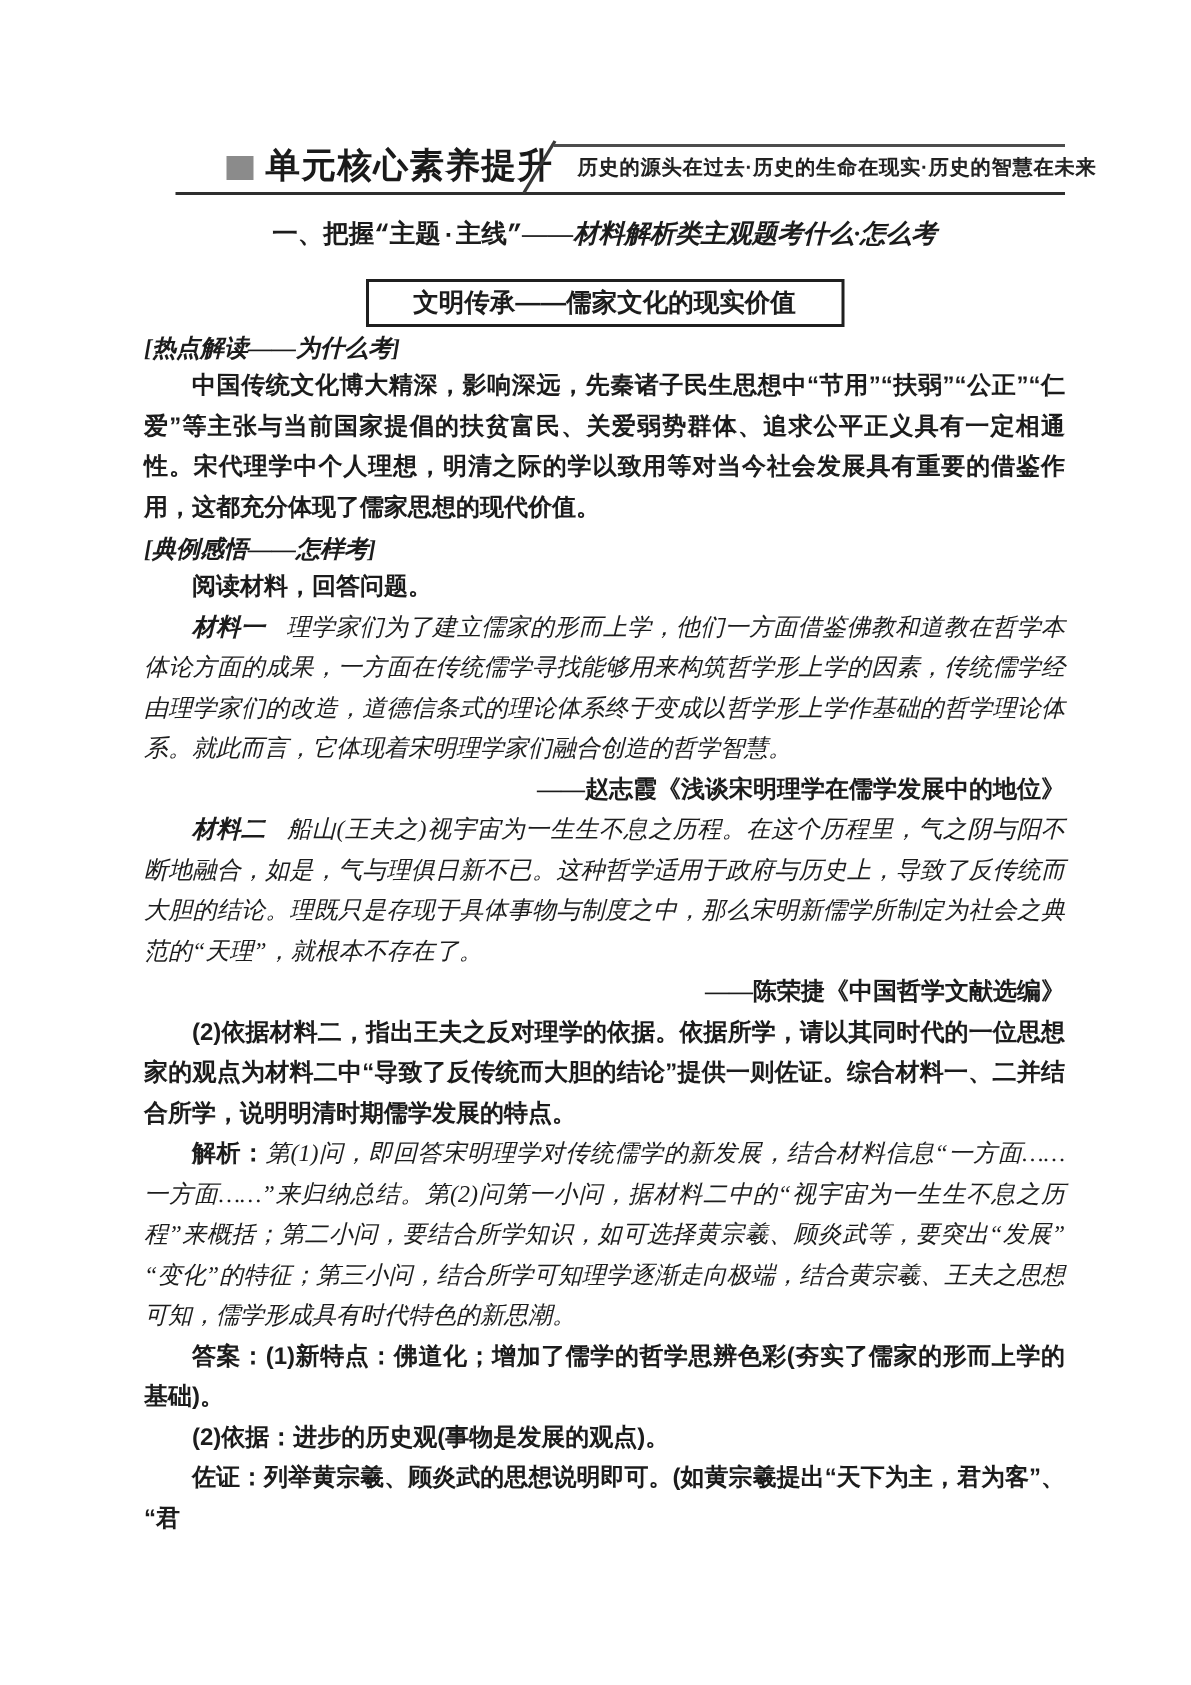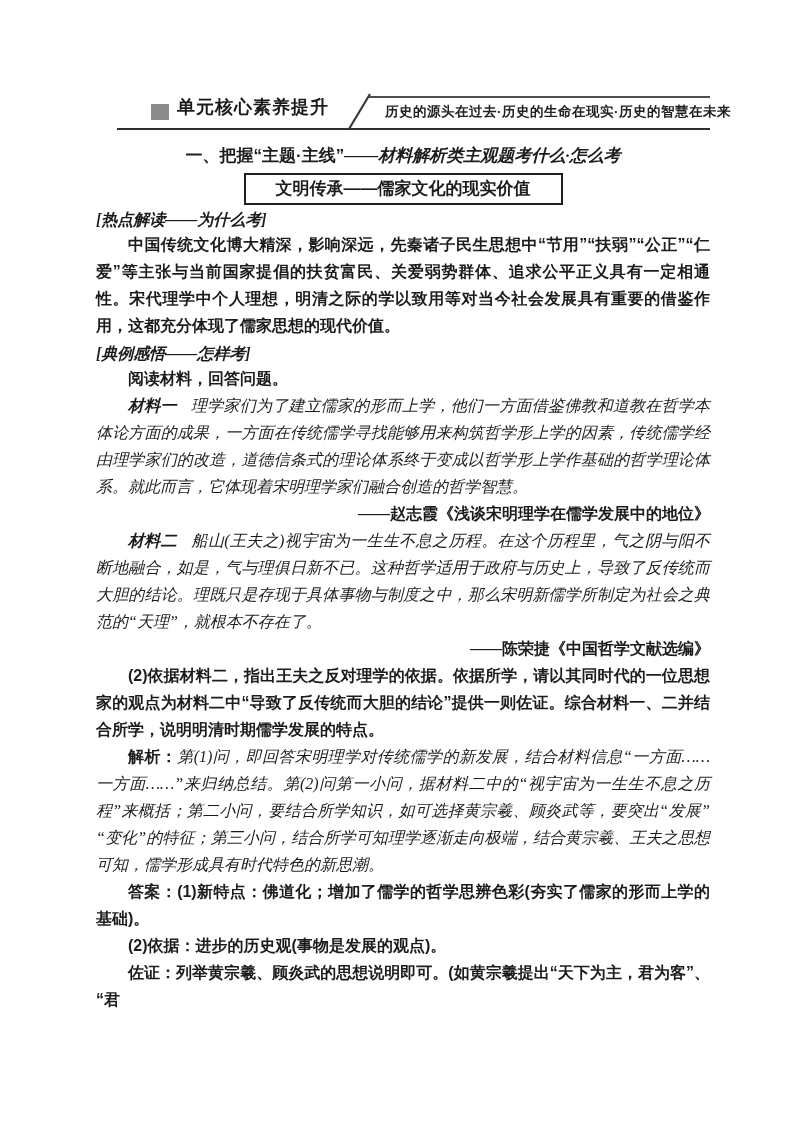--- a/index.html
+++ b/index.html
@@ -24,21 +24,21 @@
     border-bottom:2px solid #2e2e2e;
   }
   .marker-square {
     position:absolute; left:34px; top:11px;
     width:18px; height:16px;
     background:#8b8b8b;
   }
   .header-title {
     position:absolute; left:60px; top:2px;
     font-family:Liberation Sans, sans-serif;
-    font-size:18px; font-weight:bold; letter-spacing:1px;
+    font-size:23px; font-weight:bold; letter-spacing:1px;
     color:#1a1a1a; white-space:nowrap;
   }
   .slash-icon { position:absolute; left:228px; top:0; }
   .subtitle-rule {
     position:absolute; left:252px; right:0; top:3px;
     height:2px; background:#4d4d4d;
   }
   .header-subtitle {
     position:absolute; left:268px; top:10px;
     font-family:"Liberation Sans","DejaVu Sans",sans-serif;
@@ -47,30 +47,30 @@
   }
 
   
   .section-heading {
     margin-top:14px;
     text-align:center;
     font-size:17px; line-height:23px;
     white-space:nowrap;
   }
   .section-heading .main {
-    font-family:Liberation Sans, sans-serif;
+    font-family:Liberation Mono, monospace;
     font-weight:bold;
   }
   .section-heading .sub {
     font-style:italic; font-weight:bold;
     font-family:"Liberation Serif","DejaVu Serif",serif;
   }
   .topic-box {
     width:fit-content;
-    margin:6px auto 0 auto;
+    margin:17px auto 0 auto;
     border:2px solid #1f1f1f;
     padding:3px 30px 4px 30px;
     font-family:"Liberation Sans","DejaVu Sans",sans-serif;
     font-size:17px; font-weight:bold; line-height:21px;
   }
   .bracket-head {
     margin-top:3px;
     text-align:left;
     font-size:16px; font-weight:bold; font-style:italic;
     line-height:23px;

